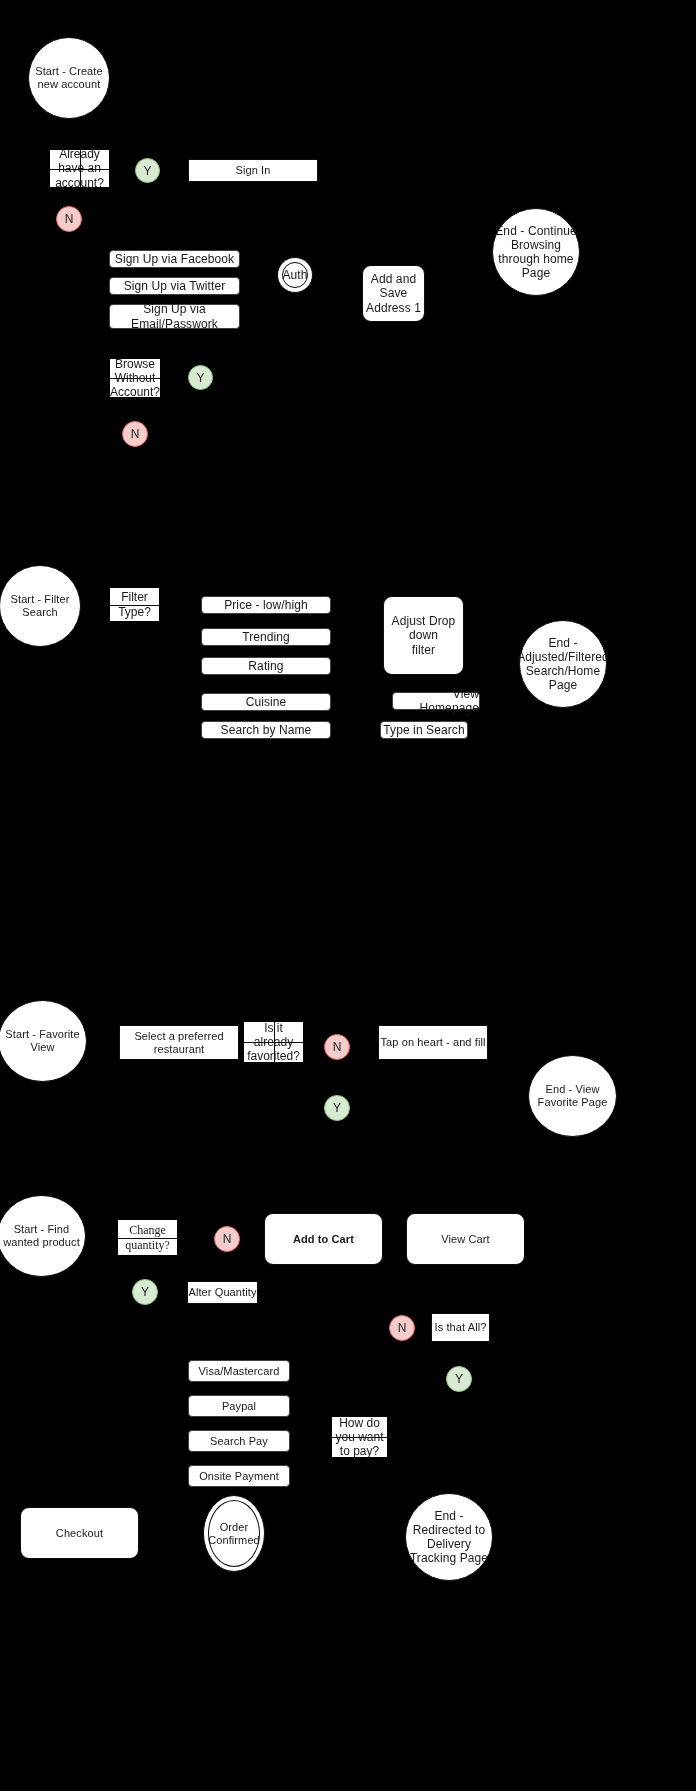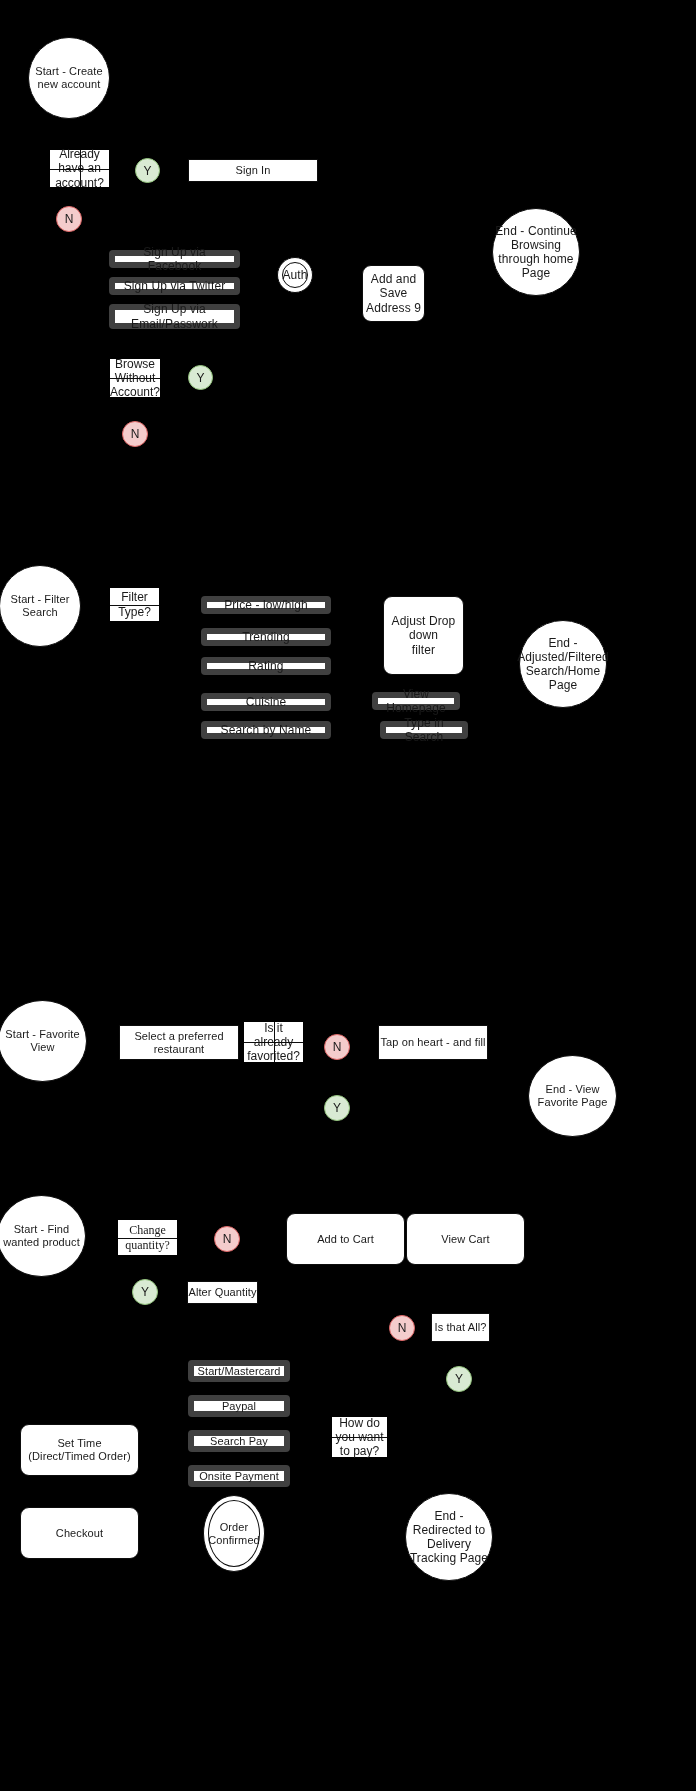--- a/index.html
+++ b/index.html
@@ -33,21 +33,21 @@
   .rect{
     border:1px solid #0d0d0d;
   }
   
   .round{
     border:1px solid #0d0d0d;
     border-radius:9px;
   }
   
   .pill{
-    border:6px solid #404040;
+    border:1px solid #404040;
     border-radius:4px;
   }
   
   .ellipse{
     border:1px solid #0d0d0d;
     border-radius:50%;
   }
   
   .ellipse2{
     border:1px solid #0d0d0d;
@@ -139,21 +139,21 @@
 
   <div class="node pill fs10" style="left:109px;top:277px;width:131px;height:18px;">Sign Up via Twitter</div>
 
   <div class="node pill fs10" style="left:109px;top:304px;width:131px;height:25px;">Sign Up via
 Email/Passwork</div>
 
   <div class="node ellipse2 fs10" style="left:277px;top:257px;width:36px;height:36px;">Auth</div>
 
   <div class="node round fs10" style="left:362px;top:265px;width:63px;height:57px;">Add and
 Save
-Address 9</div>
+Address 1</div>
 
   <div class="decision fs10" style="left:110px;top:359px;width:50px;height:38px;">Browse
 Without
 Account?</div>
 
   <div class="badge badge-y fs10" style="left:188px;top:365px;width:25px;height:25px;">Y</div>
 
   <div class="badge badge-n fs10" style="left:122px;top:421px;width:26px;height:26px;">N</div>
 
   <div class="node ellipse fs11" style="left:-1px;top:565px;width:82px;height:82px;">Start - Filter
@@ -168,21 +168,21 @@
 
   <div class="node pill fs10" style="left:201px;top:657px;width:130px;height:18px;">Rating</div>
 
   <div class="node pill fs10" style="left:201px;top:693px;width:130px;height:18px;">Cuisine</div>
 
   <div class="node pill fs10" style="left:201px;top:721px;width:130px;height:18px;">Search by Name</div>
 
   <div class="node round fs10" style="left:383px;top:596px;width:81px;height:79px;">Adjust Drop down
 filter</div>
 
-  <div class="node pill fs10" style="left:372px;top:692px;width:88px;height:18px;">View Homepage</div>
+  <div class="node pill fs10" style="left:392px;top:692px;width:88px;height:18px;text-align:right;">View Homepage</div>
 
   <div class="node pill fs10" style="left:380px;top:721px;width:88px;height:18px;">Type in Search</div>
 
   <div class="node ellipse fs10" style="left:519px;top:620px;width:88px;height:88px;">End -
 Adjusted/Filtered
 Search/Home
 Page</div>
 
   <div class="node ellipse fs11" style="left:-2px;top:1000px;width:89px;height:82px;">Start - Favorite
 View</div>
@@ -204,41 +204,39 @@
 Favorite Page</div>
 
   <div class="node ellipse fs11" style="left:-3px;top:1195px;width:89px;height:82px;">Start - Find
 wanted product</div>
 
   <div class="decision fs10" style="left:118px;top:1220px;width:59px;height:35px;font-family:Liberation Serif, serif;">Change
 quantity?</div>
 
   <div class="badge badge-n fs10" style="left:214px;top:1226px;width:26px;height:26px;">N</div>
 
-  <div class="node round fs11" style="left:286px;top:1213px;width:119px;height:52px;">Add to Cart</div>
+  <div class="node round fs11" style="left:264px;top:1213px;width:119px;height:52px;font-weight:bold;">Add to Cart</div>
 
   <div class="node round fs11" style="left:406px;top:1213px;width:119px;height:52px;">View Cart</div>
 
   <div class="badge badge-y fs10" style="left:132px;top:1279px;width:26px;height:26px;">Y</div>
 
   <div class="node rect fs11" style="left:187px;top:1281px;width:71px;height:23px;">Alter Quantity</div>
 
   <div class="badge badge-n fs10" style="left:389px;top:1315px;width:26px;height:26px;">N</div>
 
   <div class="node rect fs11" style="left:431px;top:1313px;width:59px;height:29px;">Is that All?</div>
 
 
-  <div class="node pill fs11" style="left:188px;top:1360px;width:102px;height:22px;">Start/Mastercard</div>
+  <div class="node pill fs11" style="left:188px;top:1360px;width:102px;height:22px;">Visa/Mastercard</div>
 
   <div class="badge badge-y fs10" style="left:446px;top:1366px;width:26px;height:26px;">Y</div>
 
   <div class="node pill fs11" style="left:188px;top:1395px;width:102px;height:22px;">Paypal</div>
 
-  <div class="node round fs11" style="left:20px;top:1424px;width:119px;height:52px;">Set Time
-(Direct/Timed Order)</div>
 
   <div class="node pill fs11" style="left:188px;top:1430px;width:102px;height:22px;">Search Pay</div>
 
   <div class="decision fs10" style="left:332px;top:1417px;width:55px;height:40px;">How do
 you want
 to pay?</div>
 
 
   <div class="node pill fs11" style="left:188px;top:1465px;width:102px;height:22px;">Onsite Payment</div>
 

